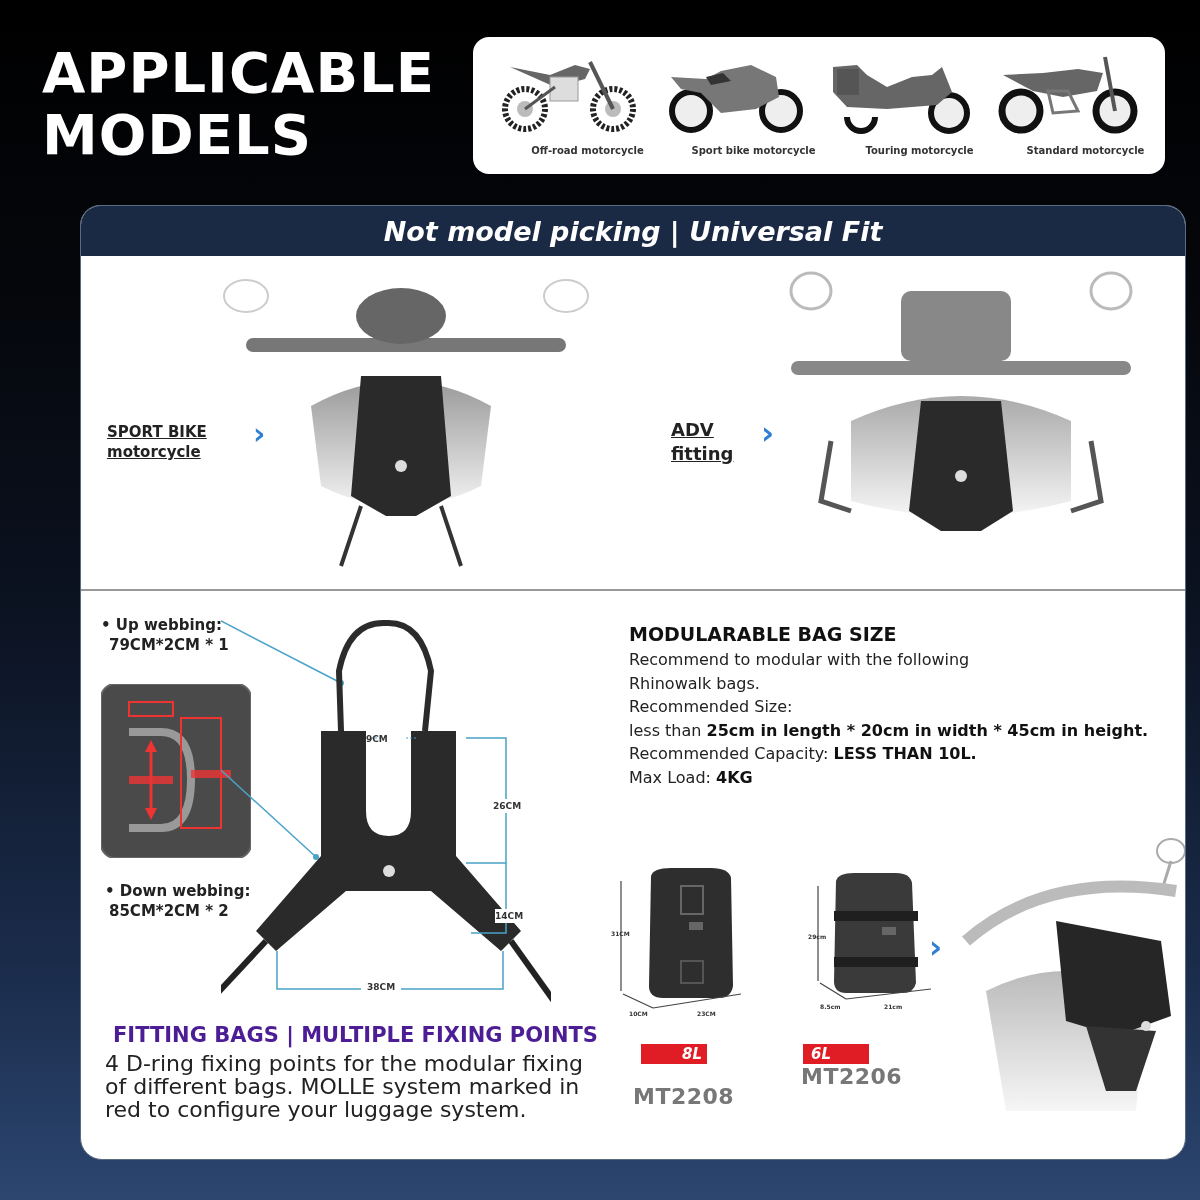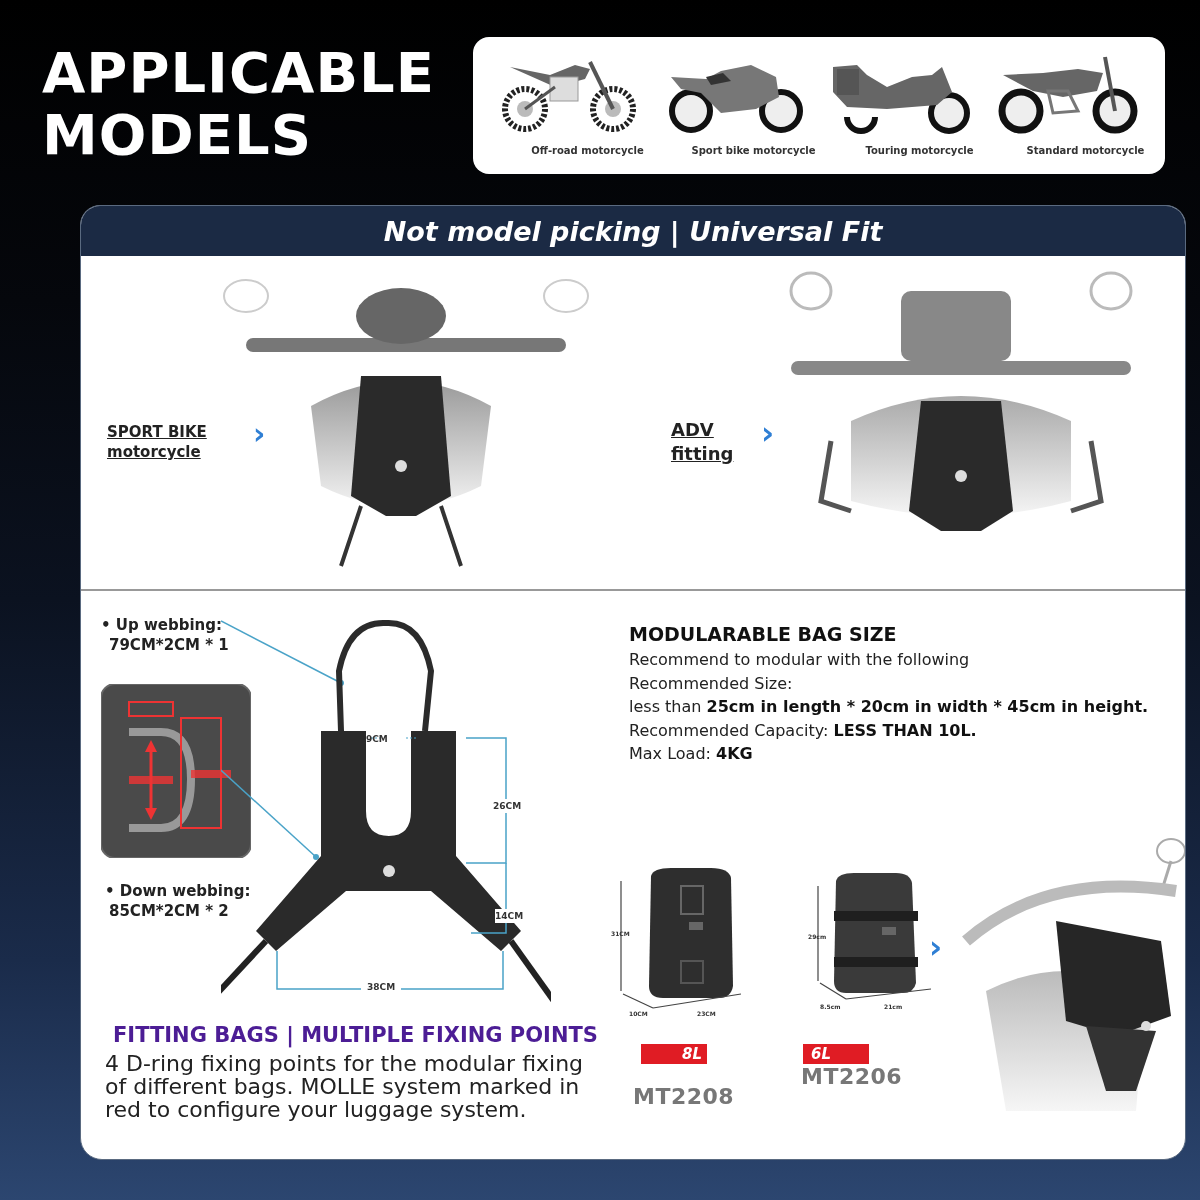--- a/index.html
+++ b/index.html
@@ -225,20 +225,21 @@
   <div class="dim-label" style="left:412px; top:593px; background:#fff; padding:2px 0;">26CM</div>
   <div class="dim-label" style="left:414px; top:703px; background:#fff; padding:2px 0;">14CM</div>
   <div class="dim-label" style="left:280px; top:776px; background:#fff; padding:0 6px;">38CM</div>
 
   <div class="fitting-title">FITTING BAGS | MULTIPLE FIXING POINTS</div>
   <div class="fitting-body">4 D-ring fixing points for the modular fixing of different bags. MOLLE system marked in red to configure your luggage system.</div>
 
   <div class="bag-title">MODULARABLE BAG SIZE</div>
   <div class="bag-body">
     <div>Recommend to modular with the following</div>
+    <div>Rhinowalk bags.</div>
     <div>Recommended Size:</div>
     <div>
       <span>less than </span><b>25cm in length * 20cm in width * 45cm in height.</b>
     </div>
     <div>
       <span>Recommended Capacity: </span><b>LESS THAN 10L.</b>
     </div>
     <div>
       <span>Max Load: </span><b>4KG</b>
     </div>

